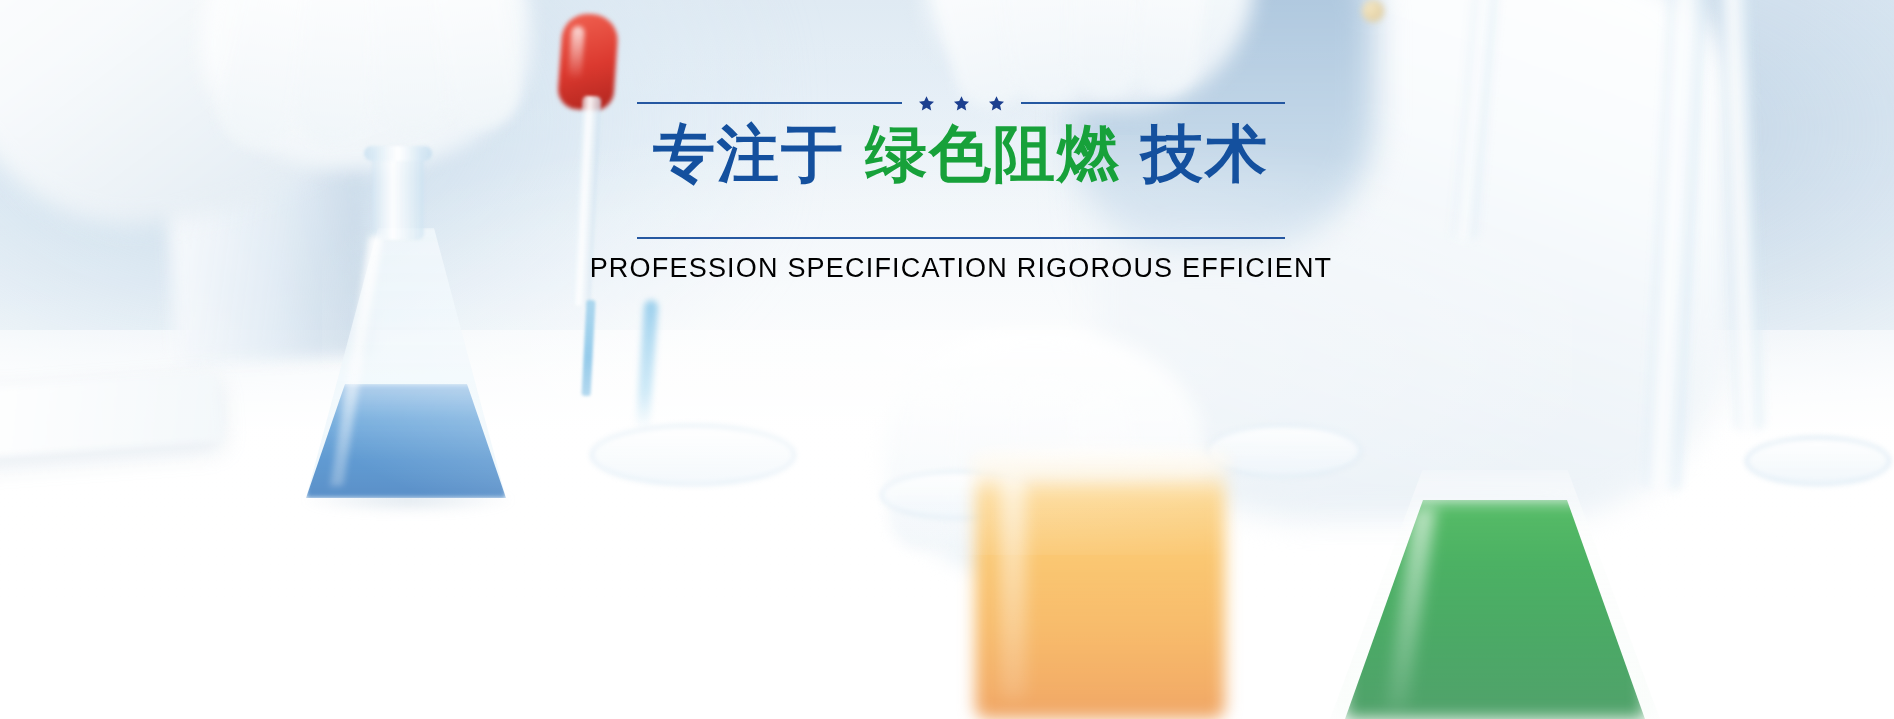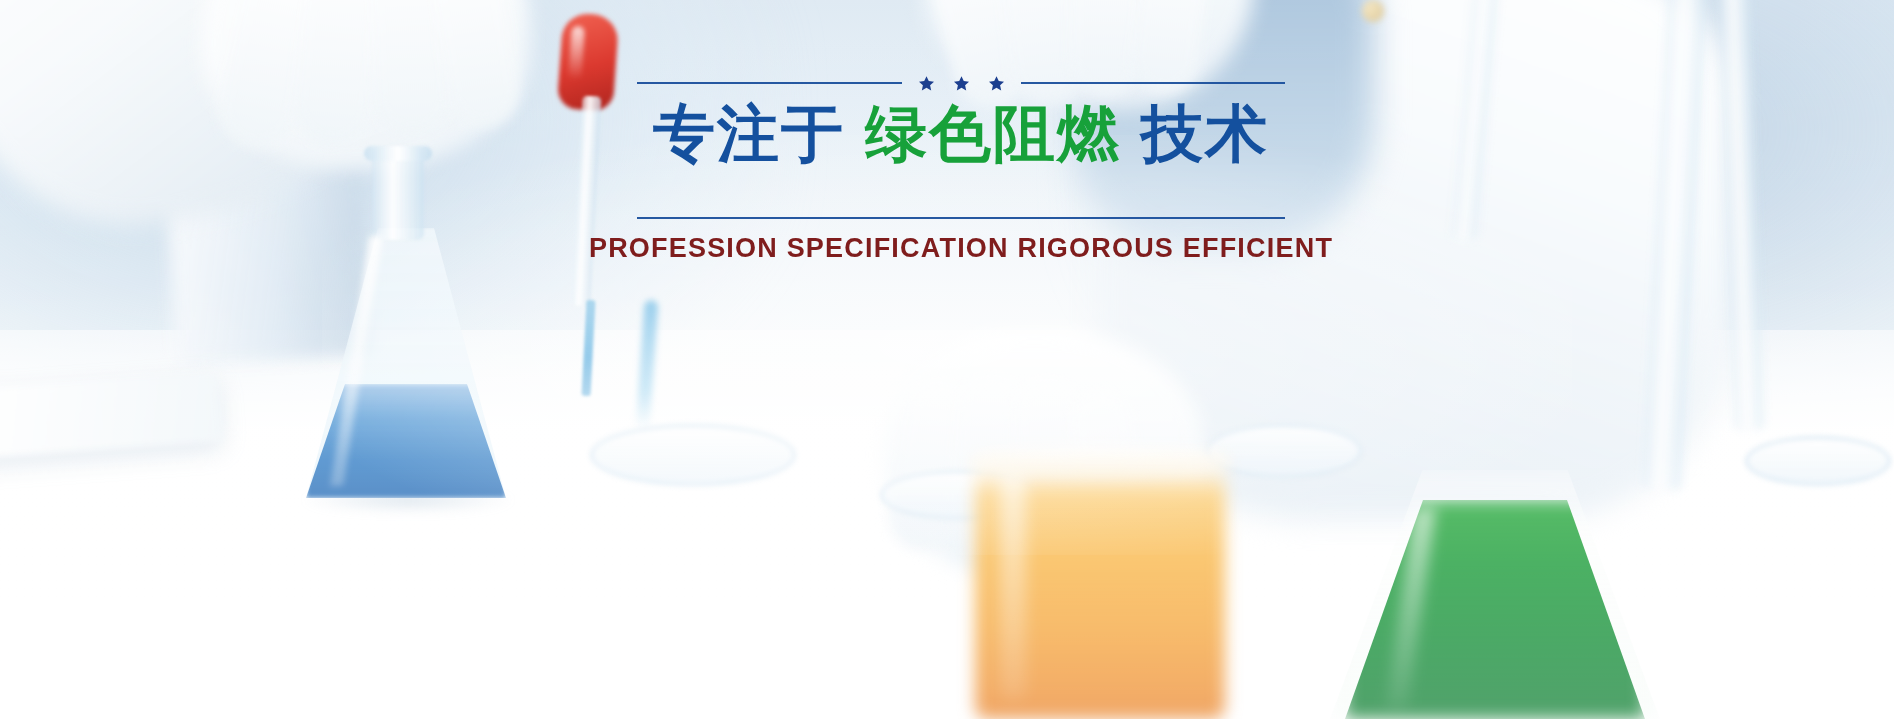--- a/index.html
+++ b/index.html
@@ -267,21 +267,21 @@
     position:absolute;left:50%;top:48%;transform:translate(-50%,-50%);
     width:1250px;height:420px;
     background:radial-gradient(ellipse at center,rgba(255,255,255,.55),rgba(255,255,255,.18) 58%,rgba(255,255,255,0) 78%);
   }
 
   
   .content{
     position:absolute;left:0;right:0;top:0;bottom:0;
     display:flex;flex-direction:column;align-items:center;
     justify-content:flex-start;
-    padding-top:71px;
+    padding-top:91px;
     box-sizing:border-box;
     margin-left:28px;
   }
 
   
   .rule-row{
     display:flex;align-items:center;justify-content:center;
     width:648px;height:24px;
   }
   .rule{
@@ -309,23 +309,23 @@
   .hl-gap{display:inline-block;width:20px;}
 
   .rule-bottom{
     width:648px;height:0;border-top:2px solid #1a4f9c;
     margin-top:8px;opacity:.95;
   }
 
   .subtitle-en{
     margin-top:14px;
     font-size:27px;
-    font-weight:700;
+    font-weight:400;
     letter-spacing:1.2px;
-    color:#7f1d1d;
+    color:#000000;
     white-space:nowrap;
     font-family:"Liberation Sans","DejaVu Sans",sans-serif;
   }
 
   .tagline{
     margin-top:40px;
     font-size:28px;
     font-weight:700;
     letter-spacing:1.5px;
     color:#1d4d93;

